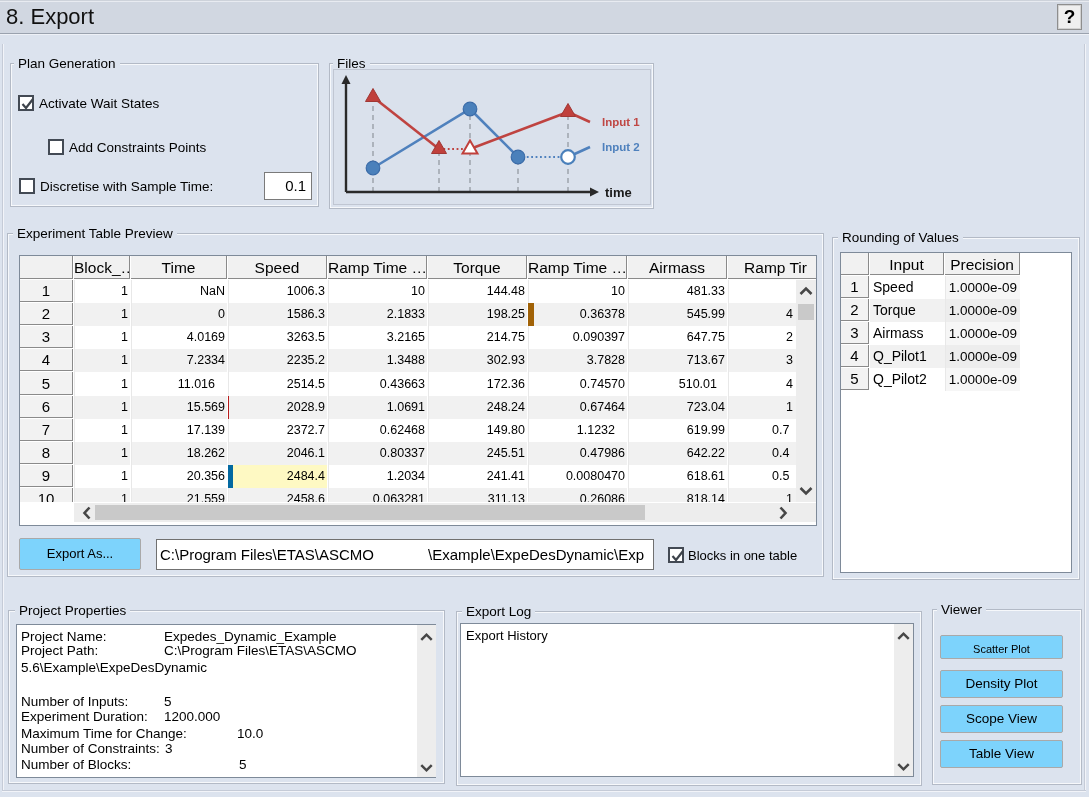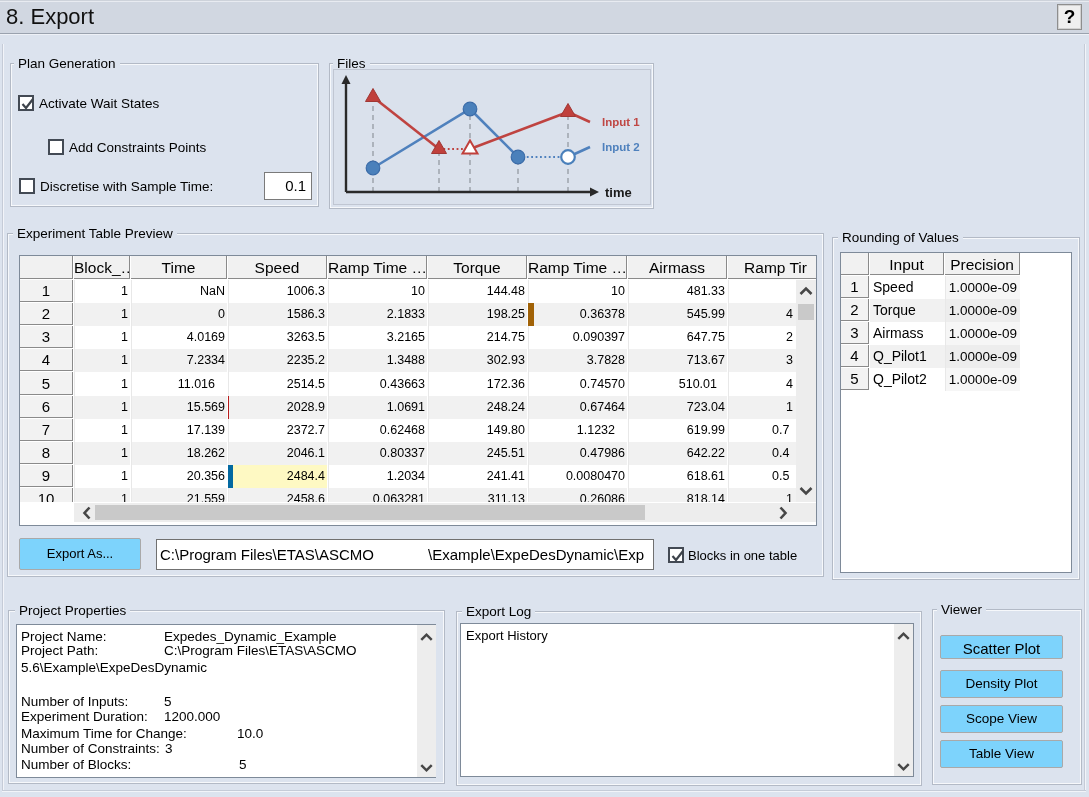--- a/index.html
+++ b/index.html
@@ -296,21 +296,21 @@
     </svg>
   </div>
 <div class="chev" style="left:894px;top:761px">
     <svg width="19" height="12" viewBox="0 0 20 12">
       <path d="M4.5 3 L10 8.5 L15.5 3" stroke="#474747" stroke-width="2.6" fill="none"></path>
     </svg>
   </div>
 
 <div class="grp" style="left:932px;top:609px;width:150px;height:176px"></div>
 <div class="glabel" style="left:937px;top:602px">Viewer</div>
-<div class="btn" style="left:940px;top:635px;width:123px;height:24px;line-height:26px;font-size:15px">Scatter Plot</div>
+<div class="btn" style="left:940px;top:635px;width:123px;height:24px;line-height:26px;font-size:11px">Scatter Plot</div>
 <div class="btn" style="left:940px;top:670px;width:123px;height:28px;line-height:26px;font-size:13.5px">Density Plot</div>
 <div class="btn" style="left:940px;top:705px;width:123px;height:28px;line-height:26px;font-size:13.5px">Scope View</div>
 <div class="btn" style="left:940px;top:740px;width:123px;height:28px;line-height:26px;font-size:13.5px">Table View</div>
 <div style="position:absolute;left:2px;top:790px;width:1084px;height:1px;background:#c5cbd7"></div>
 <div style="position:absolute;left:2px;top:791px;width:1084px;height:1px;background:#f2f4f9"></div>
 <div style="position:absolute;left:2px;top:44px;width:1px;height:746px;background:#c5cbd7"></div>
 <div style="position:absolute;left:3px;top:44px;width:1px;height:746px;background:#f2f4f9"></div>
 <div style="position:absolute;left:1084px;top:44px;width:1px;height:746px;background:#c5cbd7"></div>
 <div style="position:absolute;left:1085px;top:44px;width:1px;height:746px;background:#f2f4f9"></div>
 

